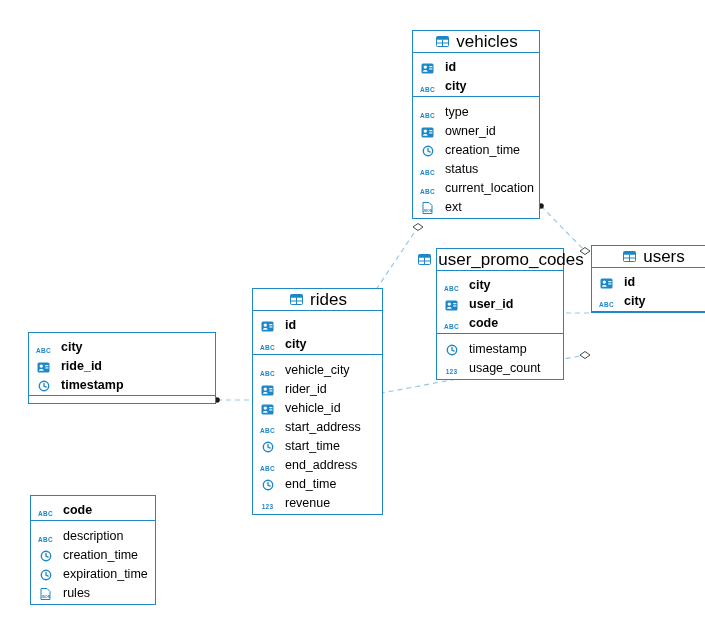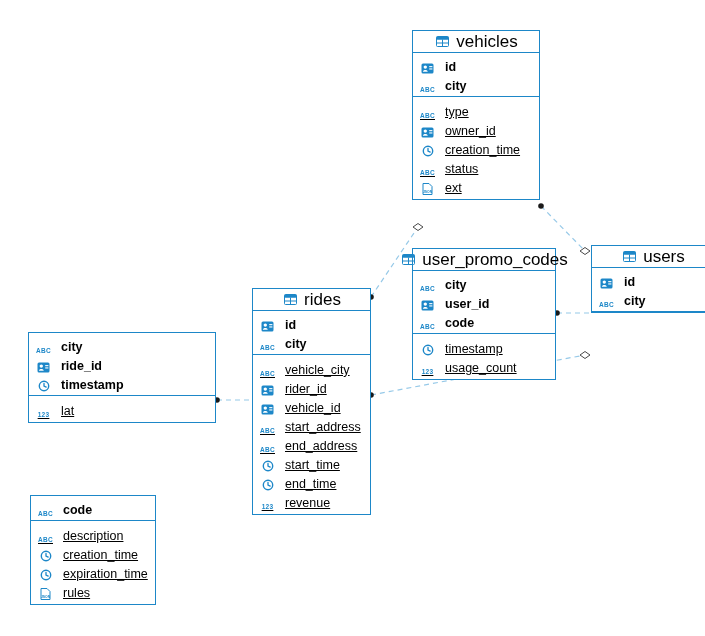--- a/index.html
+++ b/index.html
@@ -37,21 +37,21 @@
   .entity-header {
     display: flex; align-items: center; justify-content: center;
     gap: 5px; height: 22px;
     border-bottom: 1px solid var(--accent, #1d87c8);
     padding: 0 6px;
     white-space: nowrap;
   }
   .entity-title { font-size: 17px; color: #000; }
   .section { padding: 2px 0 3px; }
   .section.pk { border-bottom: 1px solid var(--accent, #1d87c8); }
-  .section.cols { padding: 3px 0 4px; text-decoration: underline; }
+  .section.cols { padding: 3px 0 4px; }
   .field-row {
     display: flex; align-items: flex-end; gap: 9px;
     height: 19px; padding: 0 6px;
     white-space: nowrap;
   }
   .pk-row .field-name { font-weight: bold; }
   .field-name { color: #000; }
   .field-icon {
     width: 17px; flex: 0 0 17px;
     display: inline-flex; align-items: center; justify-content: center;
@@ -142,30 +142,36 @@
           <span class="field-name">creation_time</span>
         </div>
         <div class="field-row">
           <span class="field-icon">
             <span class="txt-icon" style="color:#1d87c8">ABC</span>
           </span>
           <span class="field-name">status</span>
         </div>
         <div class="field-row">
           <span class="field-icon">
+            <span class="txt-icon" style="color:#1d87c8">ABC</span>
+          </span>
+          <span class="field-name">current_location</span>
+        </div>
+        <div class="field-row">
+          <span class="field-icon">
             <svg width="11" height="12" viewBox="0 0 11 12">
               <path d="M1 0.5 H7 L10 3.5 V11.5 H1 Z" fill="none" stroke="#1d87c8"></path>
               <text x="5.5" y="10.3" font-size="3.4" text-anchor="middle" fill="#1d87c8" font-weight="bold" font-family="sans-serif">JSON</text>
             </svg>
           </span>
           <span class="field-name">ext</span>
         </div>
       </div>
     </div>
-    <div class="entity" style="left: 412px; top: 248px; width: 144px;">
+    <div class="entity" style="left: 436px; top: 248px; width: 128px;">
       <div class="entity-header">
         <span class="field-icon">
           <svg width="13" height="11" viewBox="0 0 13 11">
             <rect x="0.5" y="0.5" width="12" height="10" rx="1" fill="none" stroke="#1d87c8"></rect>
             <rect x="0.5" y="0.5" width="12" height="3.2" rx="1" fill="#1d87c8"></rect>
             <line x1="6.5" y1="3.5" x2="6.5" y2="10.5" stroke="#1d87c8"></line>
             <line x1="0.5" y1="7" x2="12.5" y2="7" stroke="#1d87c8"></line>
           </svg>
         </span>
         <span class="entity-title">user_promo_codes</span>
@@ -240,21 +246,21 @@
           <span class="field-name">id</span>
         </div>
         <div class="field-row pk-row">
           <span class="field-icon">
             <span class="txt-icon" style="color:#1d87c8">ABC</span>
           </span>
           <span class="field-name">city</span>
         </div>
       </div>
     </div>
-    <div class="entity" style="left: 252px; top: 288px; width: 119px;">
+    <div class="entity" style="left: 252px; top: 288px; width: 131px;">
       <div class="entity-header">
         <span class="field-icon">
           <svg width="13" height="11" viewBox="0 0 13 11">
             <rect x="0.5" y="0.5" width="12" height="10" rx="1" fill="none" stroke="#1d87c8"></rect>
             <rect x="0.5" y="0.5" width="12" height="3.2" rx="1" fill="#1d87c8"></rect>
             <line x1="6.5" y1="3.5" x2="6.5" y2="10.5" stroke="#1d87c8"></line>
             <line x1="0.5" y1="7" x2="12.5" y2="7" stroke="#1d87c8"></line>
           </svg>
         </span>
         <span class="entity-title">rides</span>
@@ -311,40 +317,40 @@
           <span class="field-name">vehicle_id</span>
         </div>
         <div class="field-row">
           <span class="field-icon">
             <span class="txt-icon" style="color:#1d87c8">ABC</span>
           </span>
           <span class="field-name">start_address</span>
         </div>
         <div class="field-row">
           <span class="field-icon">
+            <svg width="12" height="12" viewBox="0 0 12 12">
+              <circle cx="6" cy="6" r="4.7" fill="none" stroke="#1d87c8" stroke-width="1.4"></circle>
+              <path d="M6 3.4 L6 6.1 L8.2 7.1" fill="none" stroke="#1d87c8" stroke-width="1.3" stroke-linecap="round"></path>
+            </svg>
+          </span>
+          <span class="field-name">start_time</span>
+        </div>
+        <div class="field-row">
+          <span class="field-icon">
             <span class="txt-icon" style="color:#1d87c8">ABC</span>
           </span>
           <span class="field-name">end_address</span>
         </div>
         <div class="field-row">
           <span class="field-icon">
             <svg width="12" height="12" viewBox="0 0 12 12">
               <circle cx="6" cy="6" r="4.7" fill="none" stroke="#1d87c8" stroke-width="1.4"></circle>
               <path d="M6 3.4 L6 6.1 L8.2 7.1" fill="none" stroke="#1d87c8" stroke-width="1.3" stroke-linecap="round"></path>
             </svg>
           </span>
-          <span class="field-name">start_time</span>
-        </div>
-        <div class="field-row">
-          <span class="field-icon">
-            <svg width="12" height="12" viewBox="0 0 12 12">
-              <circle cx="6" cy="6" r="4.7" fill="none" stroke="#1d87c8" stroke-width="1.4"></circle>
-              <path d="M6 3.4 L6 6.1 L8.2 7.1" fill="none" stroke="#1d87c8" stroke-width="1.3" stroke-linecap="round"></path>
-            </svg>
-          </span>
           <span class="field-name">end_time</span>
         </div>
         <div class="field-row">
           <span class="field-icon">
             <span class="txt-icon" style="color:#1d87c8">123</span>
           </span>
           <span class="field-name">revenue</span>
         </div>
       </div>
     </div>
@@ -372,26 +378,20 @@
           <span class="field-icon">
             <svg width="12" height="12" viewBox="0 0 12 12">
               <circle cx="6" cy="6" r="4.7" fill="none" stroke="#1d87c8" stroke-width="1.4"></circle>
               <path d="M6 3.4 L6 6.1 L8.2 7.1" fill="none" stroke="#1d87c8" stroke-width="1.3" stroke-linecap="round"></path>
             </svg>
           </span>
           <span class="field-name">timestamp</span>
         </div>
       </div>
       <div class="section cols">
-        <div class="field-row">
-          <span class="field-icon">
-            <span class="txt-icon" style="color:#1d87c8">123</span>
-          </span>
-          <span class="field-name">lat</span>
-        </div>
       </div>
     </div>
     <div class="entity" style="left: 30px; top: 495px; width: 126px;">
       <div class="section pk">
         <div class="field-row pk-row">
           <span class="field-icon">
             <span class="txt-icon" style="color:#1d87c8">ABC</span>
           </span>
           <span class="field-name">code</span>
         </div>

